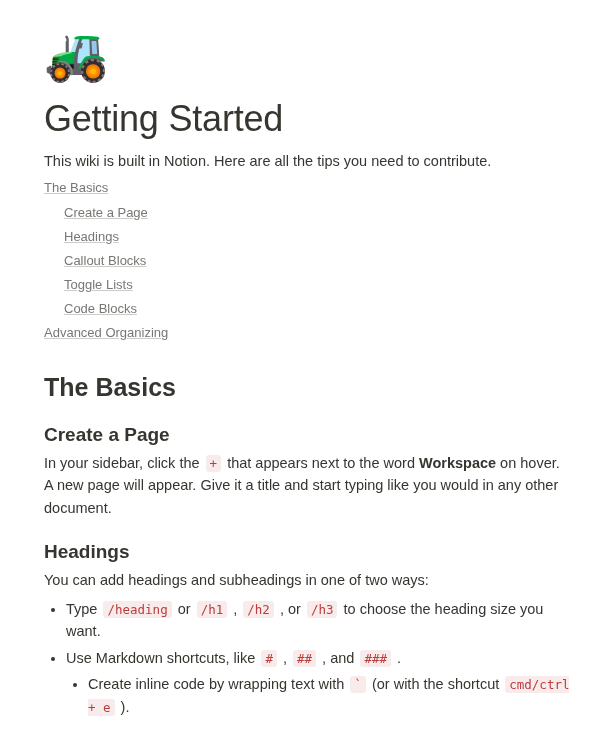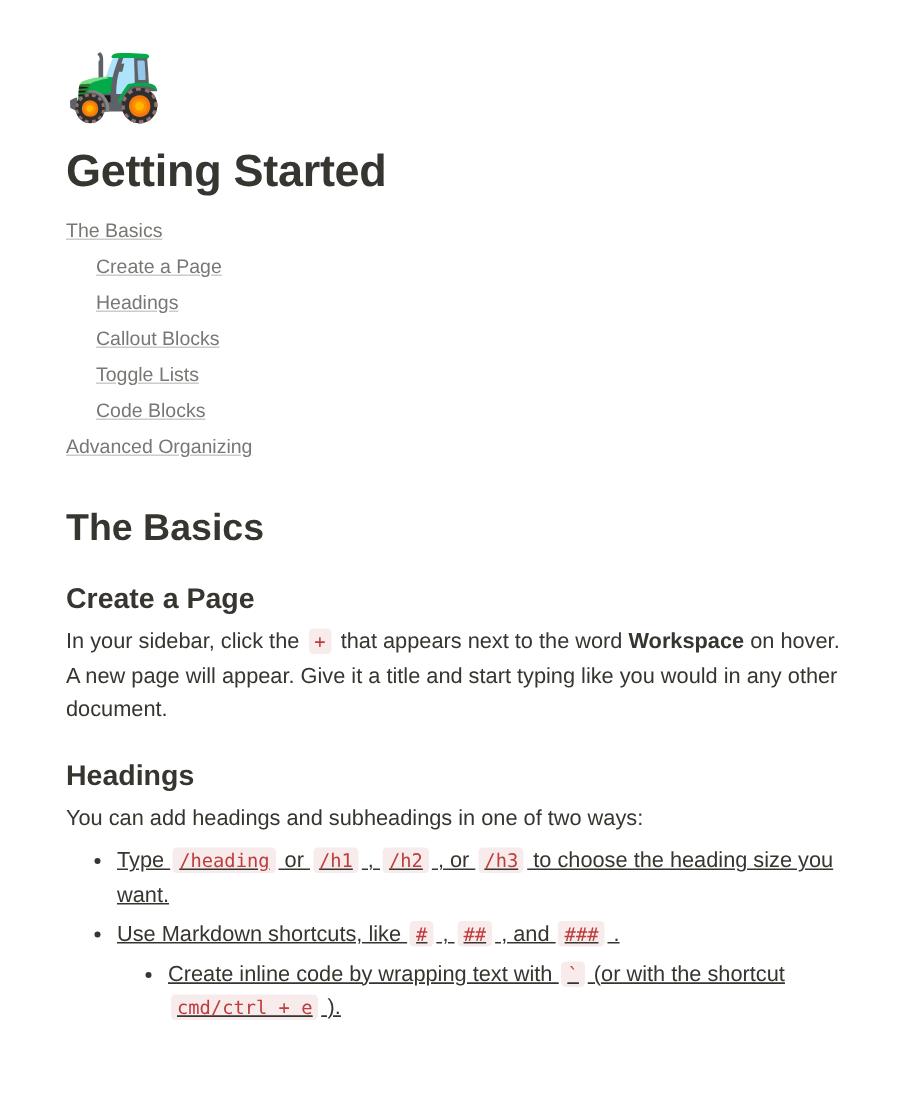--- a/index.html
+++ b/index.html
@@ -14,22 +14,22 @@
     width: 614px;
     box-sizing: border-box;
     padding: 28px 44px 40px 44px;
   }
   .icon {
     font-size: 52px;
     line-height: 1;
     margin-bottom: 12px;
   }
   h1.title {
-    font-size: 30px;
-    font-weight: 700;
+    font-size: 36px;
+    font-weight: 400;
     margin: 18px 0 10px 0;
     letter-spacing: -0.2px;
   }
   .intro {
     font-size: 14.5px;
     margin: 8px 0 18px 0;
   }
   .toc {
     font-size: 13px;
     line-height: 1.85;
@@ -56,21 +56,21 @@
   }
   p.body, li.body {
     font-size: 14.5px;
     line-height: 1.55;
     margin: 4px 0;
   }
   ul.bullets {
     margin: 6px 0 0 0;
     padding-left: 22px;
   }
-  ul.bullets li { margin: 4px 12px; text-decoration: underline; }
+  ul.bullets li { margin: 4px 0; }
   ul.nested2 {
     padding-left: 22px;
     margin-top: 4px;
     list-style: disc;
   }
   code.inline {
     background: rgba(247, 233, 233, 0.9);
     color: rgb(190, 60, 60);
     font-family: SFMono-Regular, Menlo, Consolas, monospace;
     font-size: 12.5px;
@@ -81,20 +81,21 @@
 </style>
 </head>
 <body>
 
 <div class="page">
 
   <div class="icon">🚜</div>
 
   <h1 class="title">Getting Started</h1>
 
+  <p class="intro body">This wiki is built in Notion. Here are all the tips you need to contribute.</p>
 
   <div class="toc">
     <div class="l1"><a>The Basics</a></div>
     <div class="l2"><a>Create a Page</a></div>
     <div class="l2"><a>Headings</a></div>
     <div class="l2"><a>Callout Blocks</a></div>
     <div class="l2"><a>Toggle Lists</a></div>
     <div class="l2"><a>Code Blocks</a></div>
     <div class="l1"><a>Advanced Organizing</a></div>
   </div>

